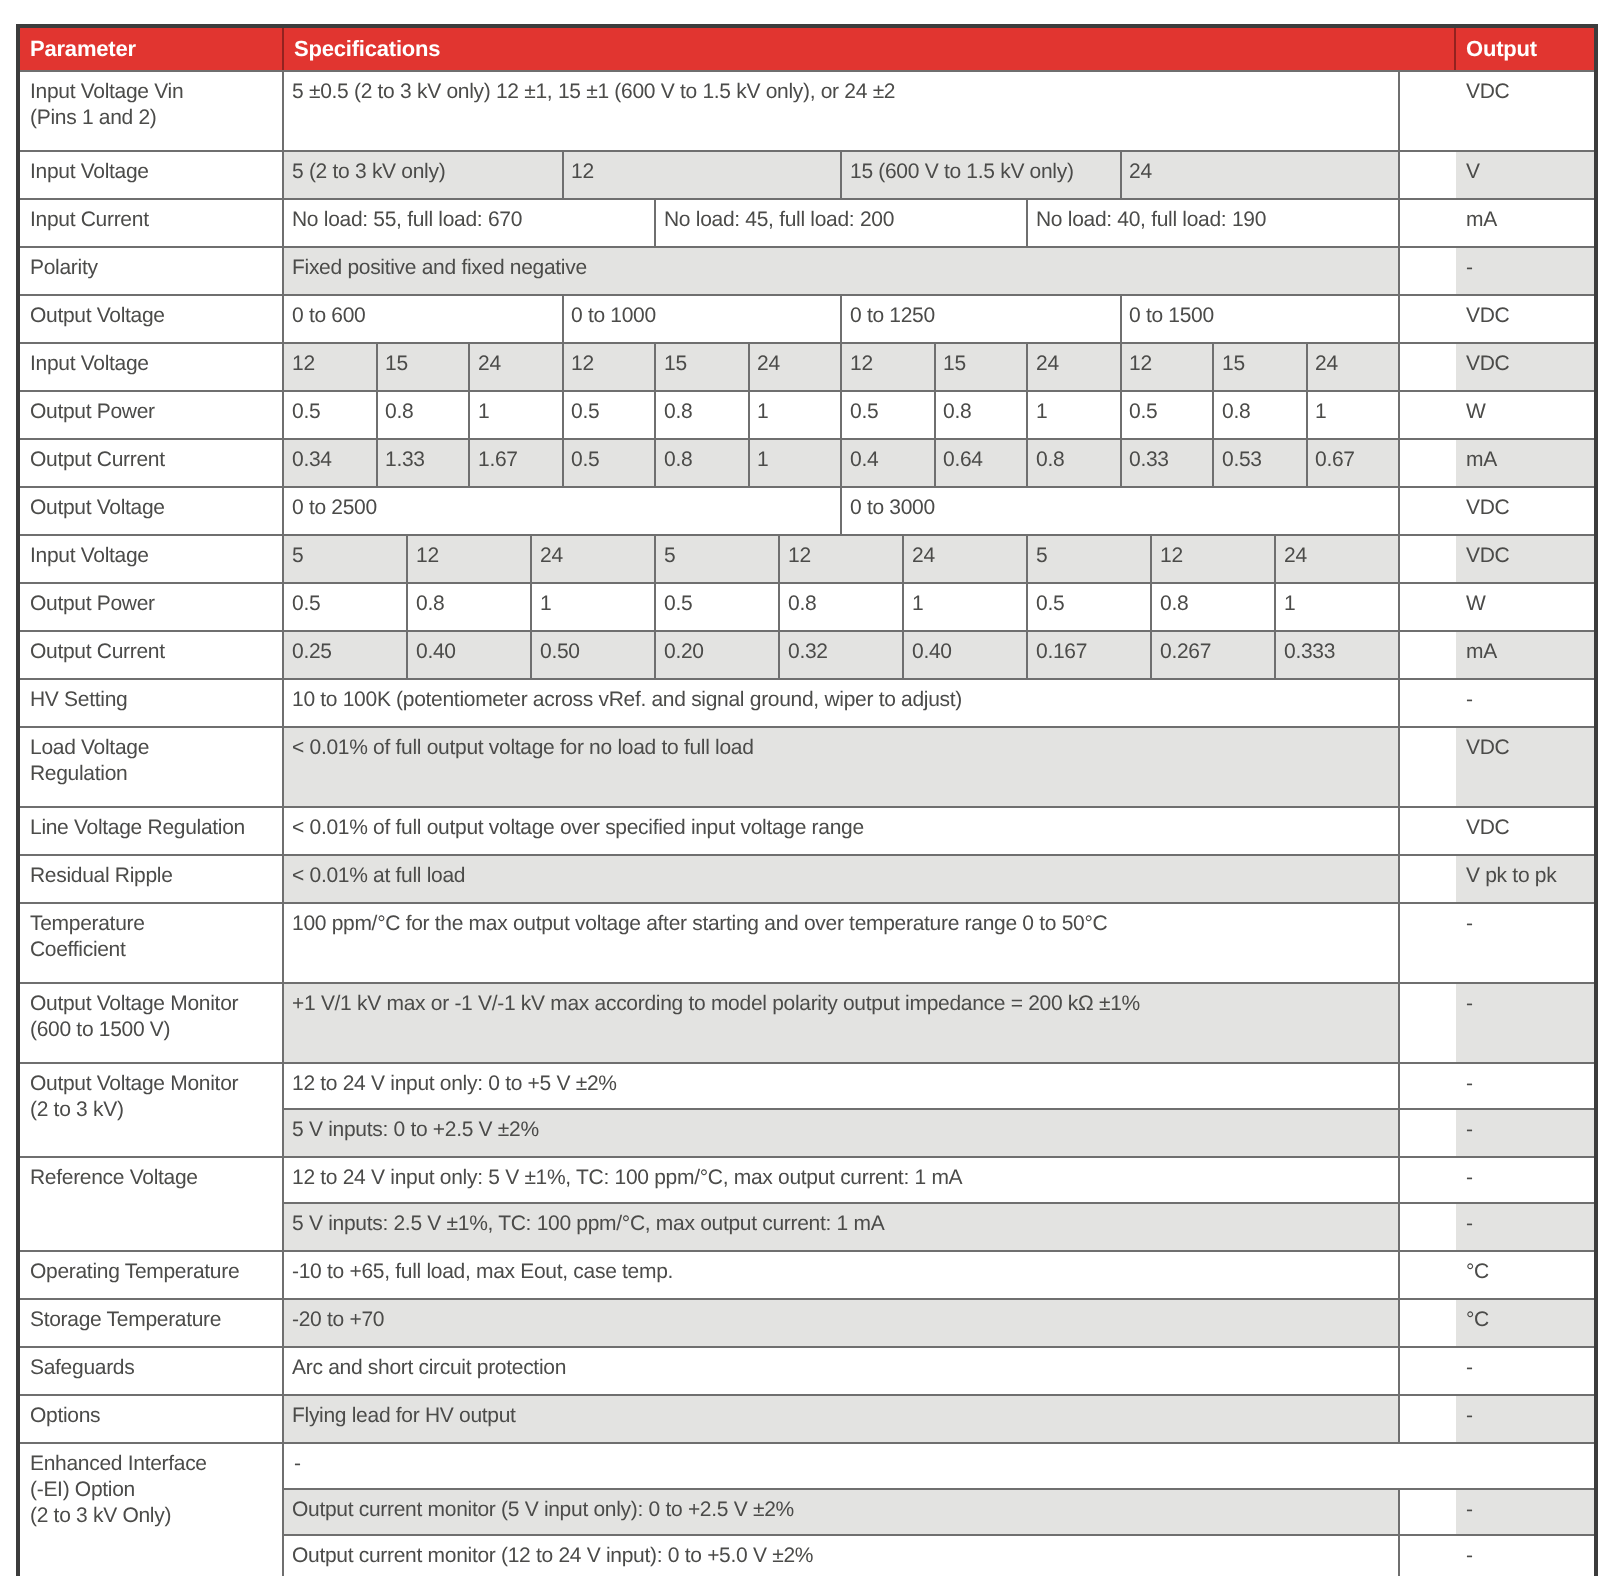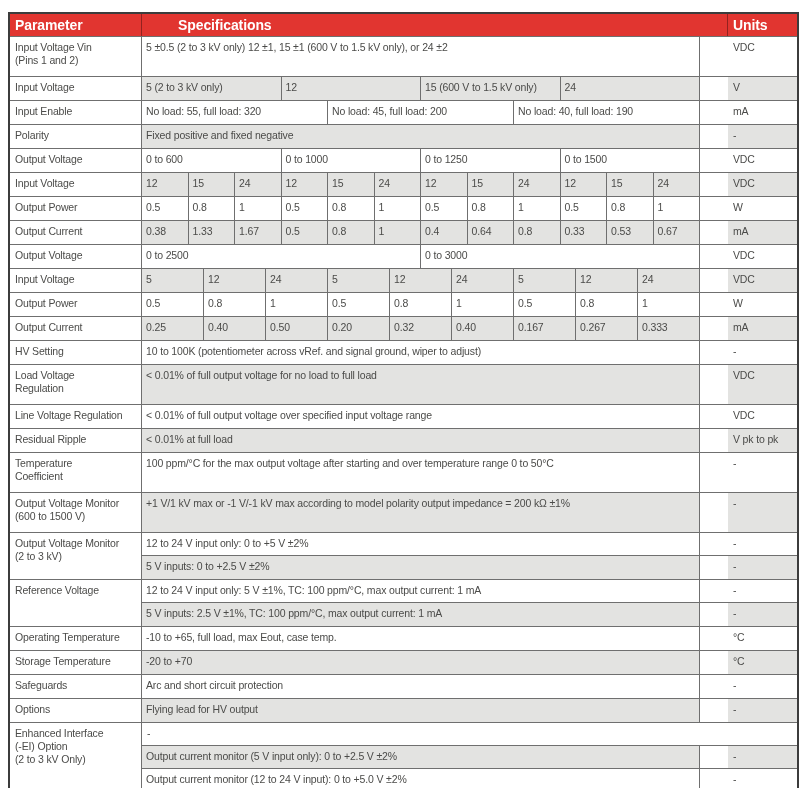--- a/index.html
+++ b/index.html
@@ -21,31 +21,31 @@
     position:absolute;left:8px;top:12px;width:791px;
     border:2px solid var(--outer);
     background:#fff;
   }
   
   .thead{
     display:flex;
     background:var(--header-bg);
     color:#fff;
     font-weight:bold;
-    font-size:14px;
+    font-size:11px;
     letter-spacing:-0.1px;
     border-bottom:1px solid var(--border);
   }
   .thead .hcell{
     min-height:21px;
     display:flex;align-items:center;
     padding:3px 5px;
   }
   .h-param{width:132px;border-right:1px solid rgba(0,0,0,0.35);}
-  .h-spec{flex:1;border-right:1px solid rgba(0,0,0,0.35);margin-left:31px;}
+  .h-spec{flex:1;border-right:1px solid rgba(0,0,0,0.35);}
   .h-units{width:69px;}
   
   .row-group{
     display:flex;
     border-bottom:1px solid var(--border);
     font-size:10.5px;
     letter-spacing:-0.15px;
     line-height:13px;
   }
   .row-group:last-child{border-bottom:none;}
@@ -81,21 +81,21 @@
     background:#fff;
   }
 </style>
 </head>
 <body>
 
 <div class="spec-table">
   <div class="thead">
     <div class="hcell h-param">Parameter</div>
     <div class="hcell h-spec">Specifications</div>
-    <div class="hcell h-units">Units</div>
+    <div class="hcell h-units">Output</div>
   </div>
   <div id="tbody">
       <div class="row-group">
         <div class="param-cell">Input Voltage Vin
 (Pins 1 and 2)</div>
         <div class="group-rows">
           <div class="spec-row tall">
             <div class="spec-cells">
               <div class="spec-cell">5 ±0.5 (2 to 3 kV only) 12 ±1, 15 ±1 (600 V to 1.5 kV only), or 24 ±2</div>
             </div>
@@ -111,25 +111,25 @@
               <div class="spec-cell">5 (2 to 3 kV only)</div>
               <div class="spec-cell">12</div>
               <div class="spec-cell">15 (600 V to 1.5 kV only)</div>
               <div class="spec-cell">24</div>
             </div>
             <div class="unit-cell">V</div>
           </div>
         </div>
       </div>
       <div class="row-group">
-        <div class="param-cell">Input Enable</div>
-        <div class="group-rows">
-          <div class="spec-row">
-            <div class="spec-cells">
-              <div class="spec-cell">No load: 55, full load: 320</div>
+        <div class="param-cell">Input Current</div>
+        <div class="group-rows">
+          <div class="spec-row">
+            <div class="spec-cells">
+              <div class="spec-cell">No load: 55, full load: 670</div>
               <div class="spec-cell">No load: 45, full load: 200</div>
               <div class="spec-cell">No load: 40, full load: 190</div>
             </div>
             <div class="unit-cell">mA</div>
           </div>
         </div>
       </div>
       <div class="row-group">
         <div class="param-cell">Polarity</div>
         <div class="group-rows">
@@ -197,21 +197,21 @@
             </div>
             <div class="unit-cell">W</div>
           </div>
         </div>
       </div>
       <div class="row-group">
         <div class="param-cell">Output Current</div>
         <div class="group-rows">
           <div class="spec-row shaded">
             <div class="spec-cells">
-              <div class="spec-cell">0.38</div>
+              <div class="spec-cell">0.34</div>
               <div class="spec-cell">1.33</div>
               <div class="spec-cell">1.67</div>
               <div class="spec-cell">0.5</div>
               <div class="spec-cell">0.8</div>
               <div class="spec-cell">1</div>
               <div class="spec-cell">0.4</div>
               <div class="spec-cell">0.64</div>
               <div class="spec-cell">0.8</div>
               <div class="spec-cell">0.33</div>
               <div class="spec-cell">0.53</div>

